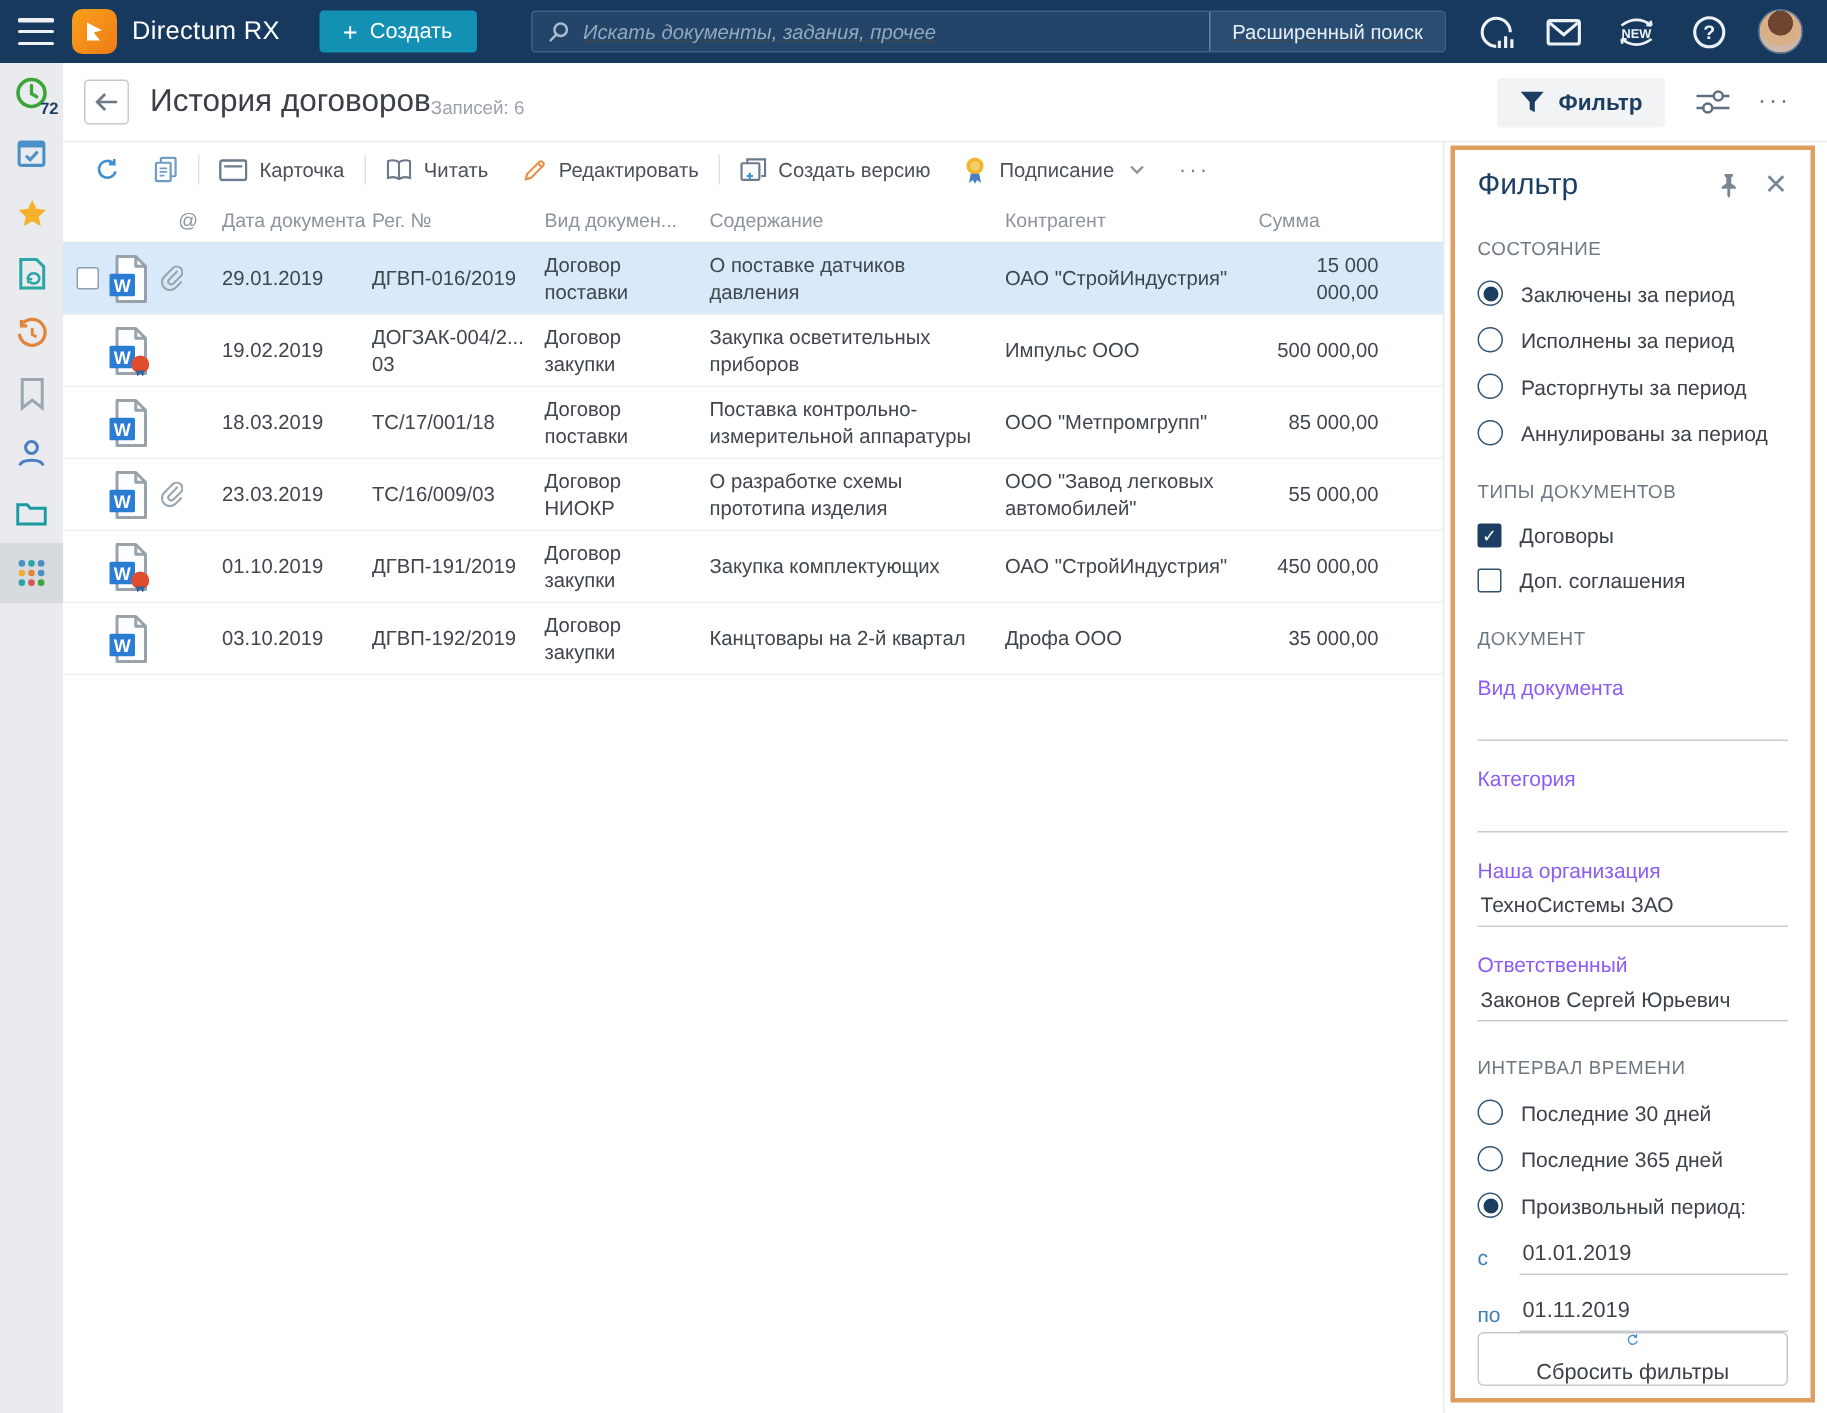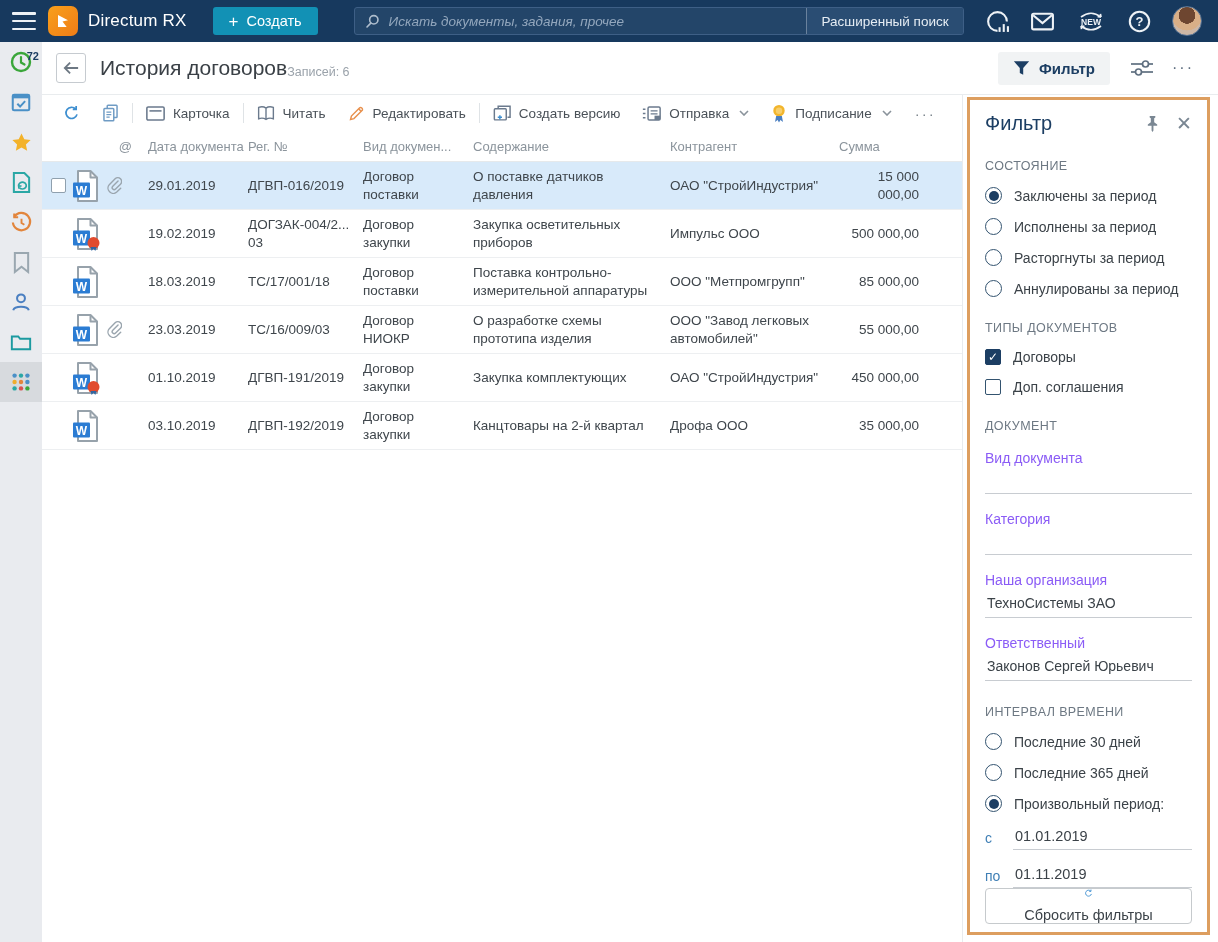--- a/index.html
+++ b/index.html
@@ -7,34 +7,34 @@
   body { font-family:"Liberation Sans","DejaVu Sans",sans-serif; background:#fff; position:relative; color:#3f464c; }
 
   
   .topbar { position:absolute; top:0; left:0; right:0; height:42px; background:#17395e; display:flex; align-items:center; padding:0 12px 0 10px; z-index:30; }
   .hamburger { width:24px; height:18px; display:flex; flex-direction:column; justify-content:space-between; cursor:pointer; margin:0 12px 0 2px; }
   .hamburger span { display:block; height:2.5px; background:#eef2f6; border-radius:1px; }
   .logo { width:30px; height:30px; border-radius:7px; background:linear-gradient(135deg,#f9a01b,#ee7c17); display:flex; align-items:center; justify-content:center; margin-right:10px; flex:none; }
   .brand { color:#fff; font-size:17px; font-weight:400; letter-spacing:.2px; margin-right:26px; white-space:nowrap; }
   .btn-create { display:flex; align-items:center; gap:8px; background:#1291b5; color:#fff; border:none; border-radius:3px; height:28px; padding:0 16px; font-size:14.5px; cursor:pointer; font-family:inherit; }
   .btn-create .plus { font-size:17px; font-weight:400; line-height:1; }
-  .searchbox { display:flex; align-items:center; background:#234569; border:1px solid #3e5f86; border-radius:3px; height:28px; margin-left:36px; flex:1; max-width:610px; overflow:hidden; }
+  .searchbox { display:flex; align-items:center; background:#234569; border:1px solid #3e5f86; border-radius:3px; height:28px; margin-left:36px; flex:1; max-width:610px; overflow:hidden;text-decoration:underline; }
   .searchbox .mag { margin:0 8px 0 10px; display:flex; }
   .searchbox input { flex:1; background:transparent; border:none; outline:none; color:#dfe8f1; font-size:13.5px; font-style:italic; font-family:inherit; }
   .searchbox input::placeholder { color:#93a7bd; font-style:italic; }
   .adv-search { align-self:stretch; display:flex; align-items:center; padding:0 14px; border-left:1px solid rgba(255,255,255,.3); background:#2a4d73; color:#e6edf4; font-size:13.5px; white-space:nowrap; cursor:pointer; }
   .top-icons { display:flex; align-items:center; gap:20px; margin-left:auto; padding-right:4px; }
   .tico { display:flex; align-items:flex-start; justify-content:center; cursor:pointer; }
   .avatar { width:30px; height:30px; border-radius:50%; background:radial-gradient(circle at 50% 30%, #6e4630 0 34%, #d9af87 35% 62%, #cdb7a6 63%); border:1px solid #5a7596; }
 
   
   .sidebar { position:absolute; top:42px; left:0; bottom:0; width:42px; background:#e9ebef; z-index:20; }
   .side-item { width:42px; height:40px; display:flex; align-items:center; justify-content:center; cursor:pointer; position:relative; }
   .side-item.active { background:#d7dade; }
-  .task-badge { position:absolute; right:3px; bottom:20px; font-size:11px; font-weight:700; color:#1c3e63; }
+  .task-badge { position:absolute; right:3px; bottom:3px; font-size:11px; font-weight:700; color:#1c3e63; }
 
   
   .main { position:absolute; top:42px; left:42px; right:0; bottom:0; background:#fff; }
   .page-header { height:53px; display:flex; align-items:center; padding:0 16px 0 14px; border-bottom:1px solid #e9ecee; }
   .btn-back { width:30px; height:30px; border:1px solid #c6cbd0; border-radius:3px; background:#fff; display:flex; align-items:center; justify-content:center; cursor:pointer; flex:none; }
   .page-title { font-size:21px; color:#3a4046; margin-left:14px; white-space:nowrap; }
   .records { font-size:12.5px; color:#9aa2aa; margin-top:7px; }
   .btn-filter { margin-left:auto; display:flex; align-items:center; gap:9px; background:#f1f3f4; border:none; border-radius:3px; padding:8px 15px; color:#1c3e63; font-weight:700; font-size:15px; cursor:pointer; font-family:inherit; }
   .hdr-sliders { margin-left:20px; cursor:pointer; display:flex; }
   .hdr-more { margin-left:18px; margin-right:8px; color:#5f6f80; font-size:16px; letter-spacing:2px; cursor:pointer; line-height:10px; }
@@ -277,34 +277,20 @@
       <div class="tb-sep"></div>
       <div class="tb-item">
         <svg width="18" height="17" viewBox="0 0 21 20">
             <path d="M6 4 V1.5 h14 v13 h-3" fill="none" stroke="#6b7a8d" stroke-width="1.7"></path>
             <rect x="1.5" y="4.5" width="14" height="13" rx="1" fill="none" stroke="#6b7a8d" stroke-width="1.7"></rect>
             <path d="M5.5 14.5 h5 M8 12 v5" stroke="#3e8fd0" stroke-width="1.7"></path>
           </svg>
         <span>Создать версию</span>
       </div>
       <div class="tb-item">
-        <svg width="19" height="15" viewBox="0 0 22 17">
-            <path d="M1 3.5h3 M1 8.5h3 M1 13.5h3" stroke="#6b7a8d" stroke-width="1.7"></path>
-            <rect x="7" y="1" width="14" height="15" rx="1.5" fill="none" stroke="#6b7a8d" stroke-width="1.7"></rect>
-            <path d="M10 5.5h8 M10 9h8" stroke="#6b7a8d" stroke-width="1.4"></path>
-            <rect x="14.5" y="11" width="6.5" height="5" fill="#6b7a8d"></rect>
-          </svg>
-        <span>Отправка</span>
-        <span class="tb-chev">
-            <svg width="10" height="6" viewBox="0 0 10 6">
-              <path d="M1 1 l4 4 4-4" fill="none" stroke="#8a939b" stroke-width="1.6"></path>
-            </svg>
-          </span>
-      </div>
-      <div class="tb-item">
         <svg width="16" height="19" viewBox="0 0 16 20">
             <circle cx="8" cy="7" r="6" fill="#f2b52c"></circle>
             <circle cx="8" cy="7" r="3.4" fill="#f7ce6b"></circle>
             <path d="M5 12.5 3.8 19 6.5 16.8 8 19.5 9.5 16.8 12.2 19 11 12.5 z" fill="#4a7fc1"></path>
           </svg>
         <span>Подписание</span>
         <span class="tb-chev">
             <svg width="10" height="6" viewBox="0 0 10 6">
               <path d="M1 1 l4 4 4-4" fill="none" stroke="#8a939b" stroke-width="1.6"></path>
             </svg>

